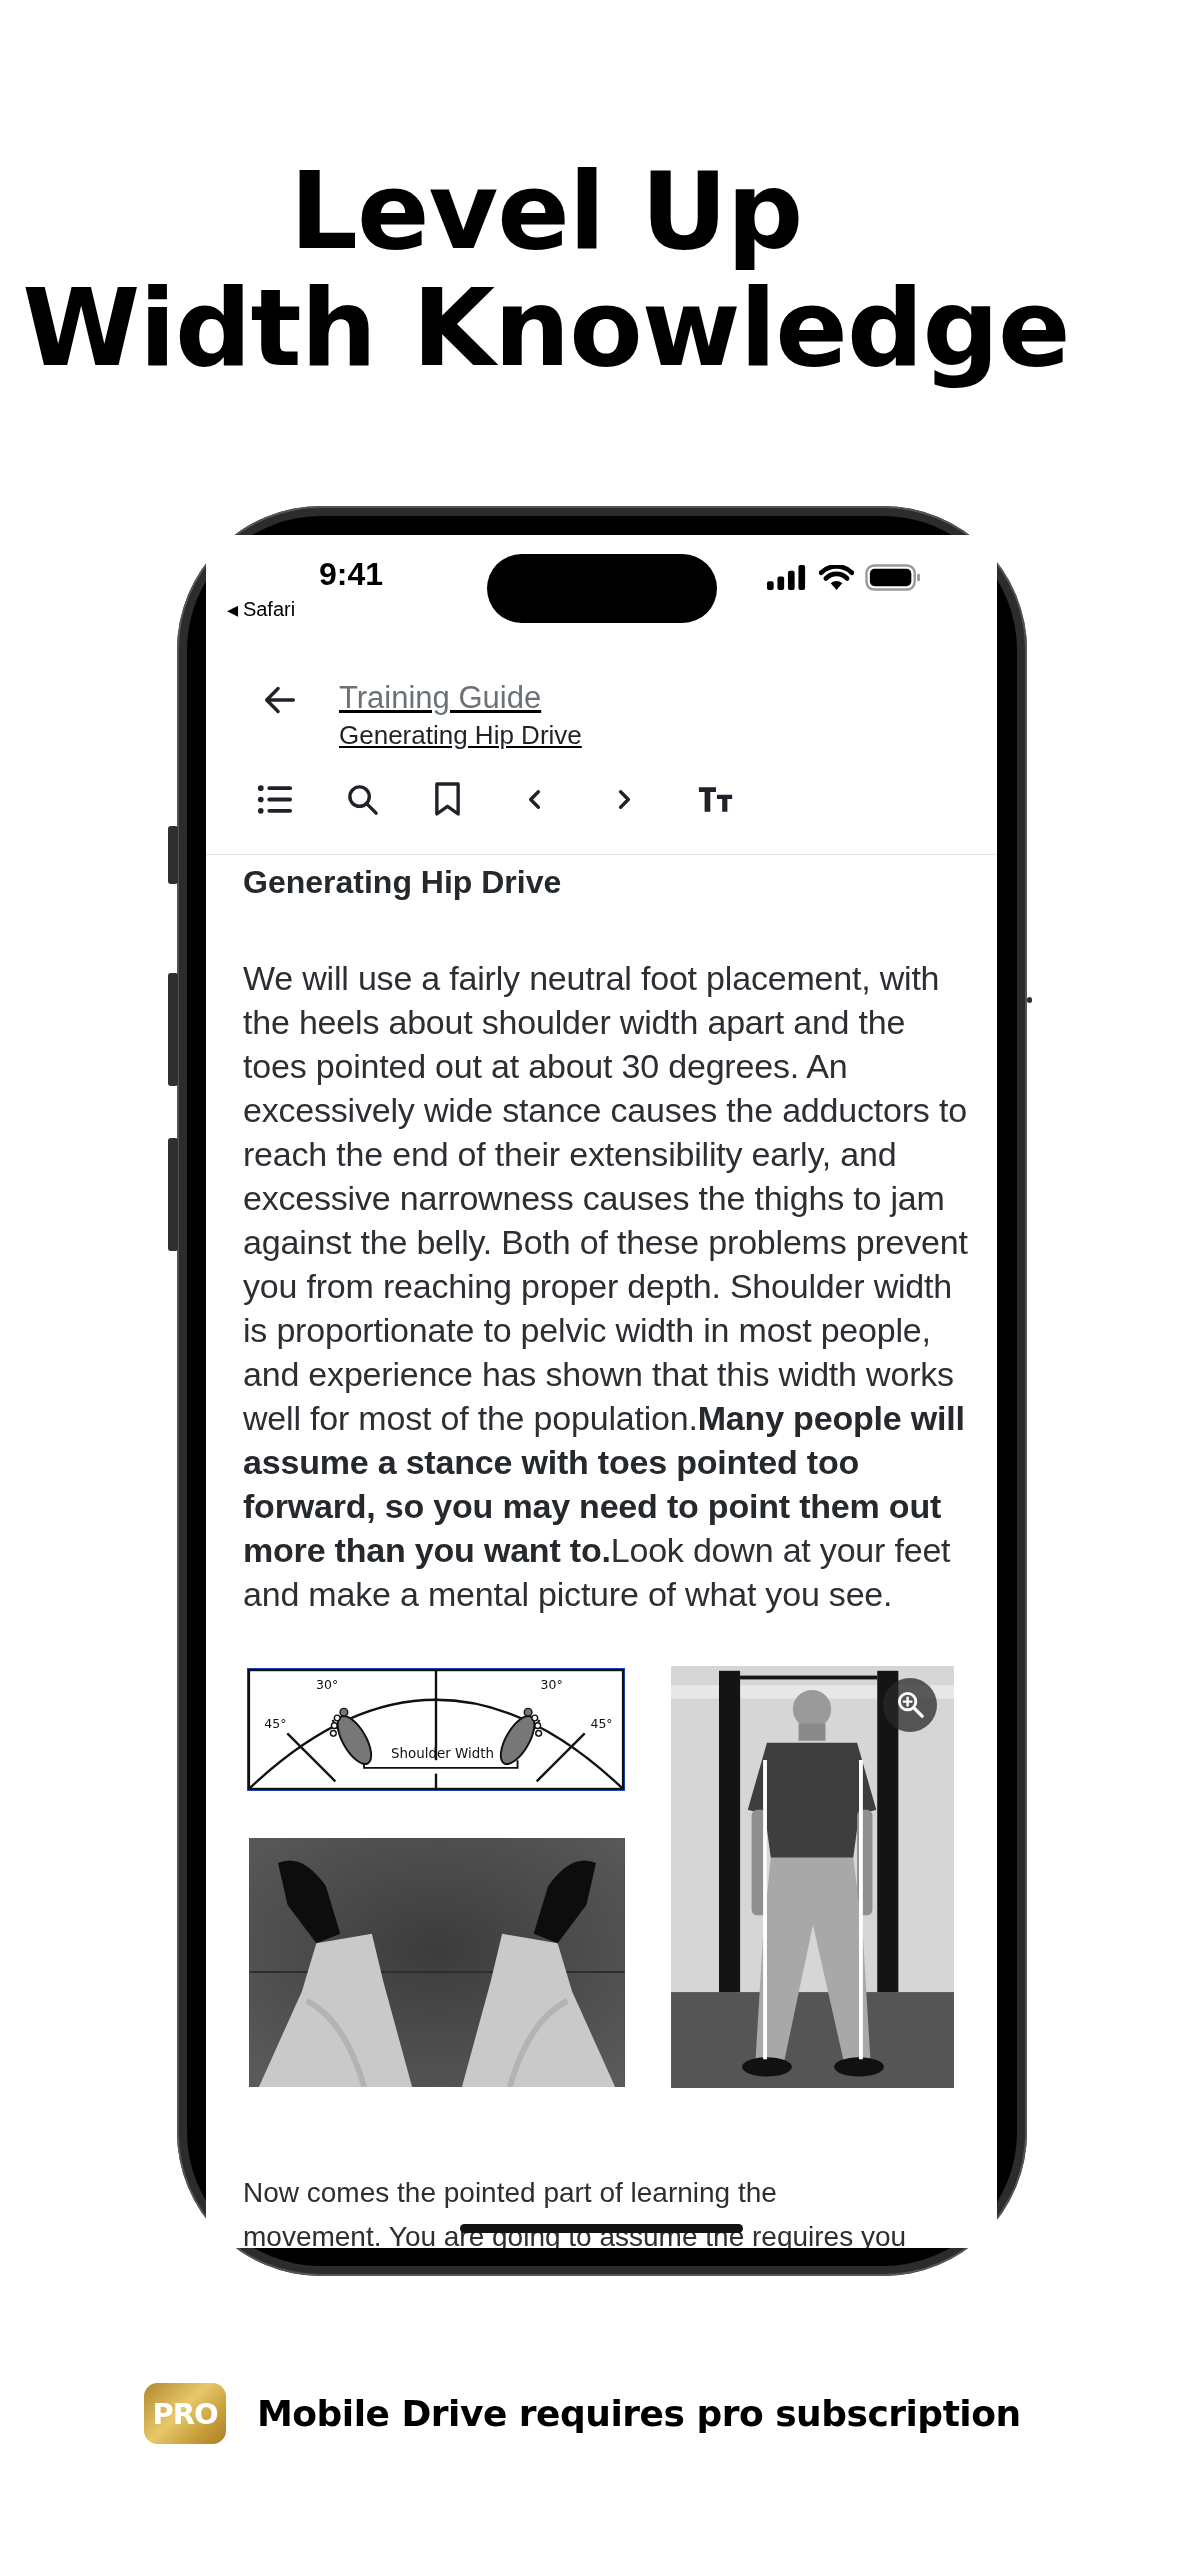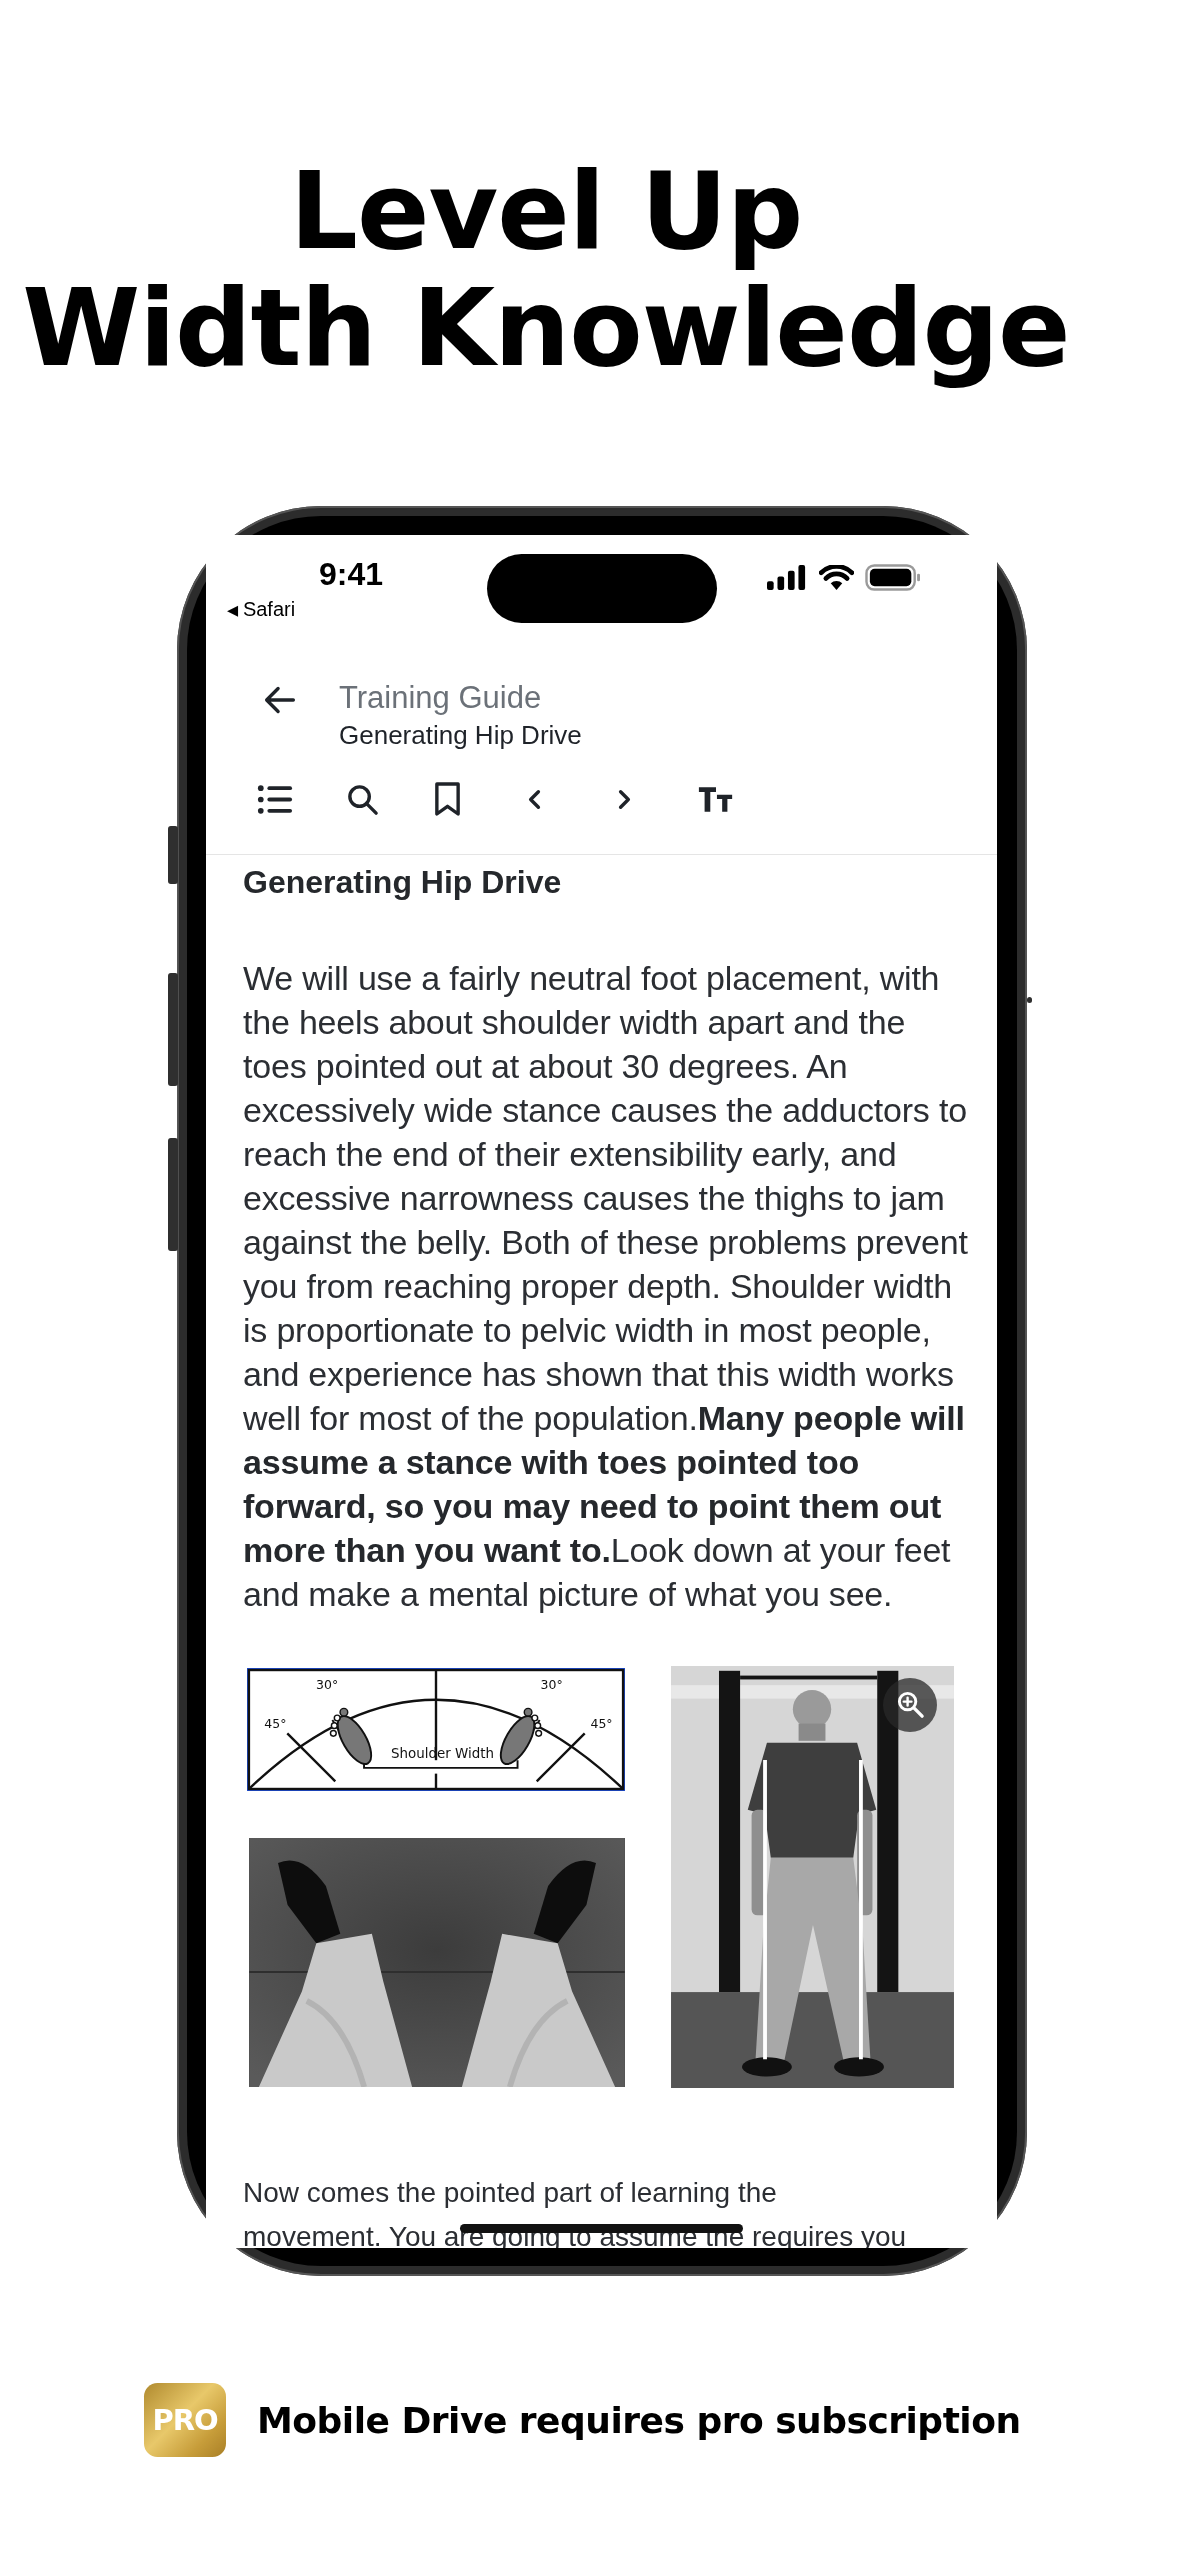--- a/index.html
+++ b/index.html
@@ -39,21 +39,21 @@
   }
   .status-back {
     position: absolute; left: 21px; top: 63px; font-size: 20px; color: #000;
     display: flex; align-items: center; gap: 4.8px;
   }
   .status-back .tri { font-size: 14.4px; }
   .status-icons { position: absolute; left: 561px; top: 29px; display: flex; align-items: center; gap: 11.5px; }
 
   .header { position: absolute; left: 0; top: 115px; width: 791px; height: 205px; border-bottom: 1.9px solid #e5e5e5; }
   .back-btn { position: absolute; left: 53px; top: 29px; width: 42px; height: 42px; }
-  .title-block { position: absolute; left: 133px; top: 29px; }
+  .title-block { position: absolute; left: 133px; top: 29px; text-decoration: underline; }
   .book-title { font-size: 31px; color: #6b7178; line-height: 38px; }
   .chapter-title { font-size: 26px; color: #1f2329; line-height: 36px; }
 
   .toolbar { position: absolute; left: 46px; top: 125px; display: flex; }
   .tool { width: 88px; height: 48px; display: flex; align-items: center; justify-content: flex-start; padding-left: 4.8px; }
 
   .content { position: absolute; left: 37px; top: 326px; width: 728px; color: #2a2d31; }
   .chapter-heading { font-size: 32px; font-weight: bold; color: #25282c; line-height: 42px; }
   .para { margin-top: 53px; font-size: 34px; line-height: 44px; color: #2b2e33; letter-spacing: -0.2px; }
   .para b { font-weight: bold; color: #25282c; }
@@ -66,21 +66,21 @@
     position: absolute; right: 17px; top: 11.5px; width: 54px; height: 54px; border-radius: 50%;
     background: rgba(40,40,40,0.75); display: flex; align-items: center; justify-content: center;
   }
 
   .para2 { position: absolute; left: 37px; top: 1636px; width: 748px; font-size: 28px; line-height: 44px; color: #2b2e33; white-space: nowrap; }
 
   .home-indicator { position: absolute; left: 254px; top: 1689px; width: 283px; height: 8.6px; border-radius: 4.8px; background: #111; }
 
   .promo { position: absolute; left: 144px; top: 2383px; display: flex; align-items: center; }
   .pro-badge {
-    width: 82px; height: 74px; border-radius: 13.4px;
+    width: 82px; height: 61px; border-radius: 13.4px;
     background: linear-gradient(135deg, #b08a2e 0%, #e8c86a 45%, #c79d3a 75%, #a97f26 100%);
     display: flex; align-items: center; justify-content: center;
     font-family: "DejaVu Sans", sans-serif; font-weight: bold; font-size: 29px; color: #fff; letter-spacing: -1px;
   }
   .promo-text { margin-left: 31px; font-family: "DejaVu Sans", sans-serif; font-weight: bold; font-size: 36px; color: #000; letter-spacing: -0.5px; }
 </style>
 </head>
 <body>
 
 <div class="headline">

